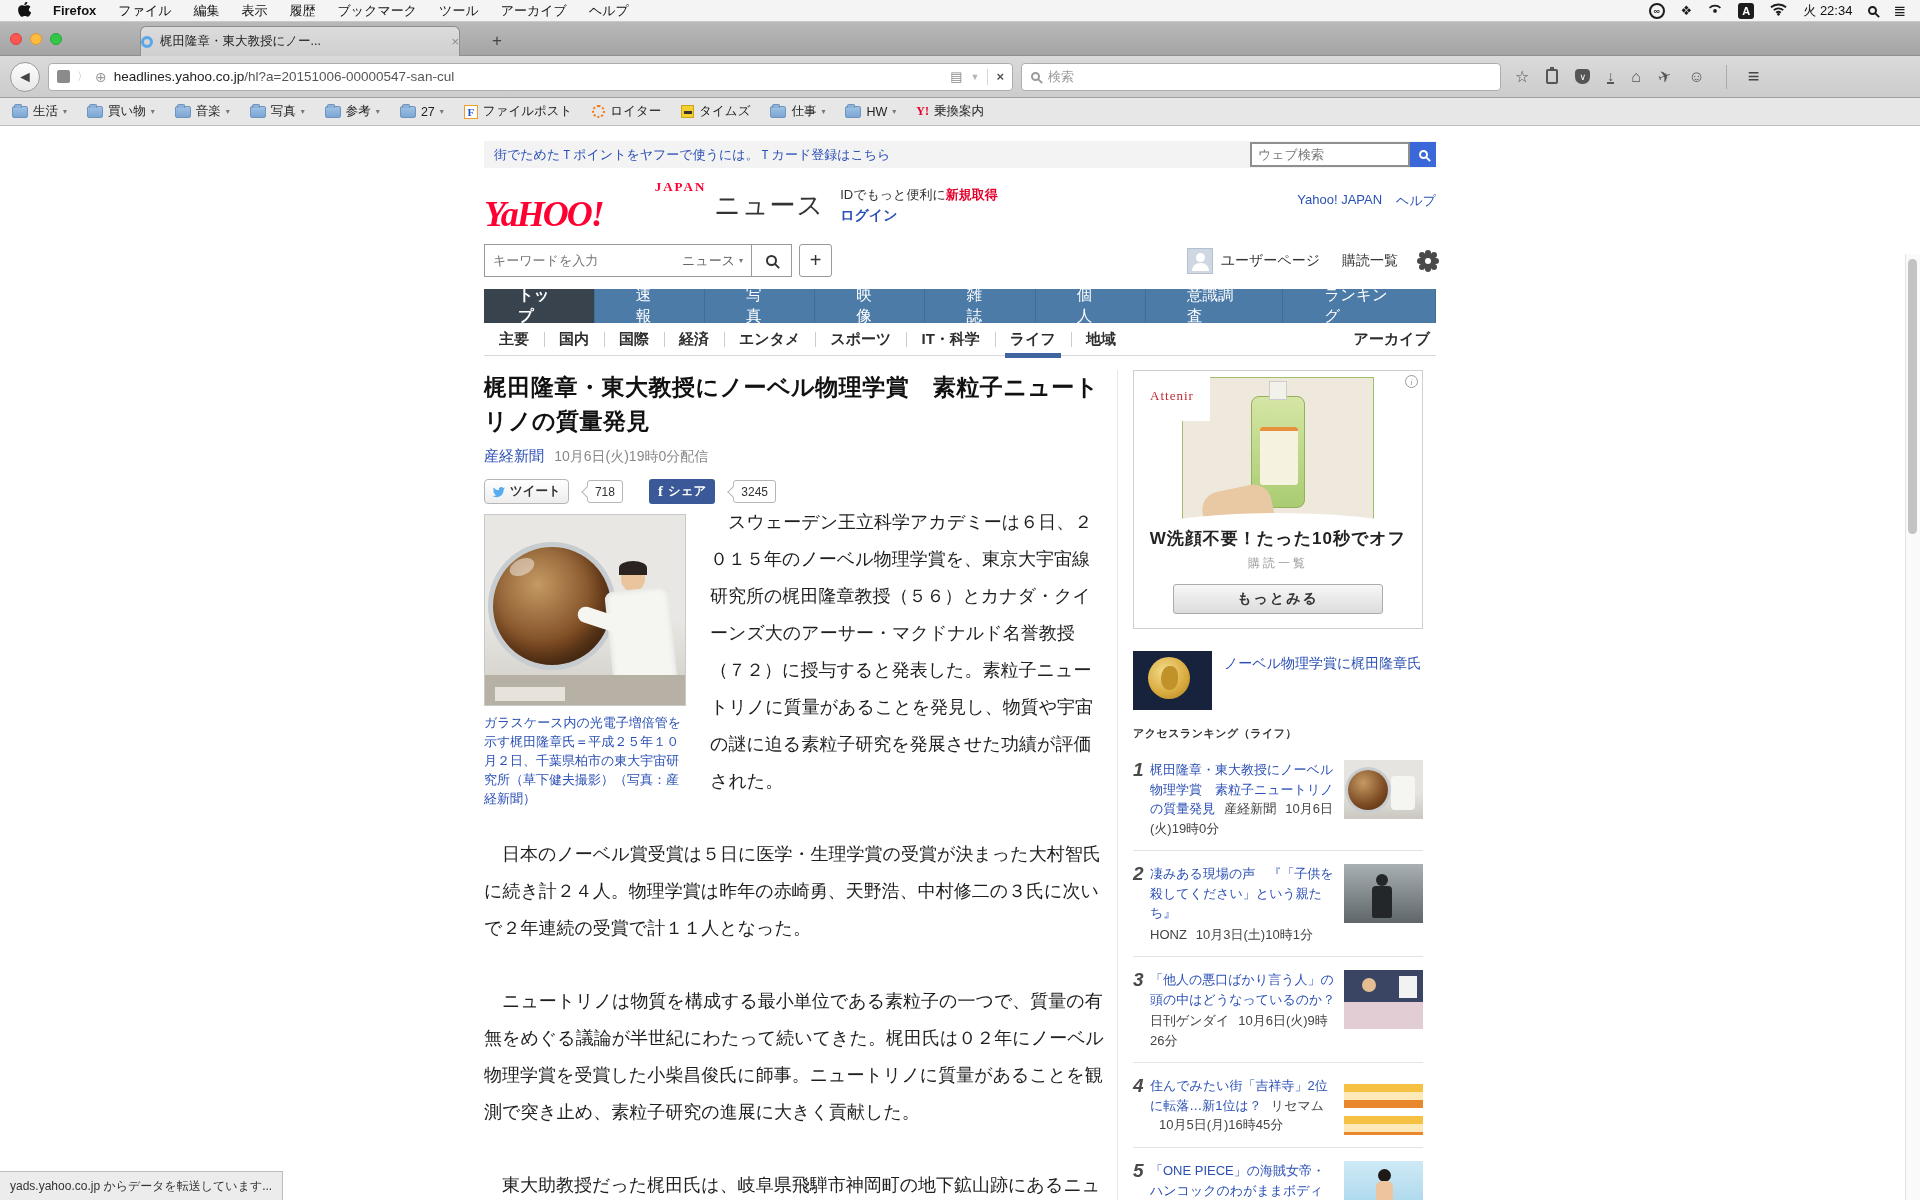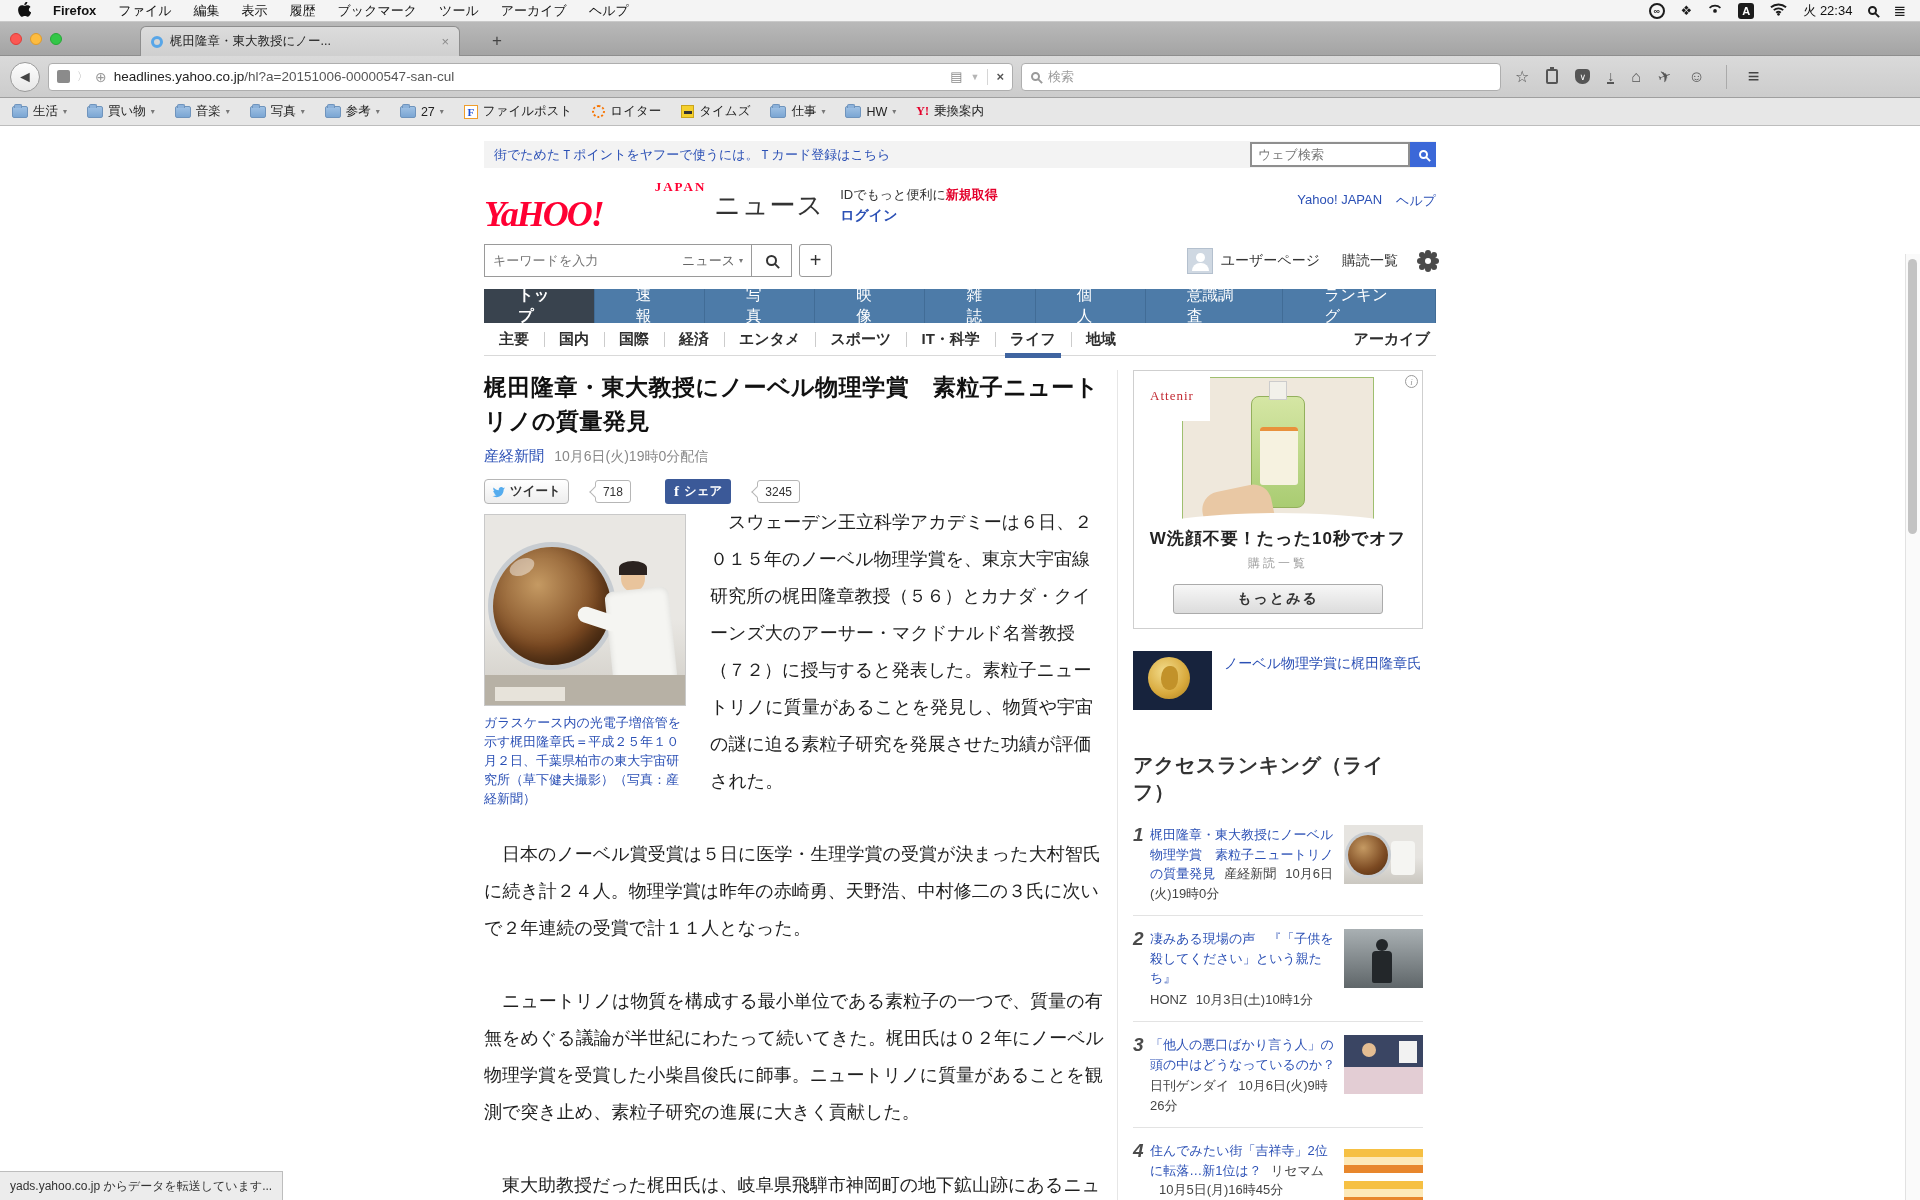--- a/index.html
+++ b/index.html
@@ -23,21 +23,21 @@
 
   
   .tabbar { position:absolute; top:22px; left:0; right:0; height:34px;
             background:linear-gradient(#b9b9b9,#a4a4a4); border-bottom:1px solid #8e8e8e; }
   .lights { position:absolute; left:10px; top:11px; display:flex; gap:8px; }
   .light { width:12px; height:12px; border-radius:50%; }
   .light.r { background:#fc5753; border:1px solid #df3e3a; }
   .light.y { background:#fdbc40; border:1px solid #de9b2d; }
   .light.g { background:#33c748; border:1px solid #27a838; }
   .tab { position:absolute; left:140px; top:4px; width:320px; height:30px; background:linear-gradient(#dcdcdc,#cfcfcf);
-         border:1px solid #8e8e8e; border-bottom:none; border-radius:6px 6px 0 0; display:flex; align-items:center; padding:0 10px; gap:7px; }
+         border:1px solid #8e8e8e; border-bottom:none; border-radius:6px 6px 0 0; display:flex; align-items:center; padding:0 0; gap:7px; }
   .favicon { width:12px; height:12px; border:3px solid #58a6e8; border-radius:50%; }
   .tab-title { font-size:12.5px; color:#222; white-space:nowrap; overflow:hidden; flex:1; }
   .tab-close { color:#8a8a8a; font-size:13px; }
   .newtab { position:absolute; left:492px; top:9px; font-size:17px; color:#444; }
 
   
   .toolbar { position:absolute; top:56px; left:0; right:0; height:42px; background:linear-gradient(#dadada,#cccccc);
              border-bottom:1px solid #9f9f9f; display:flex; align-items:center; padding:0 10px; gap:8px; }
   .backbtn { width:30px; height:30px; border-radius:50%; background:linear-gradient(#fdfdfd,#e7e7e7); border:1px solid #9b9b9b;
              display:flex; align-items:center; justify-content:center; font-size:16px; color:#444; }
@@ -129,21 +129,21 @@
   .archive { margin-left:auto; color:#2e2e2e; font-weight:bold; padding-right:6px; }
 
   .main { display:flex; margin-top:14px; }
   .article { width:634px; padding-right:12px; border-right:1px solid #e6e6e6; }
   .sidebar { width:290px; margin-left:15px; }
 
   .a-title { font-size:23px; font-weight:bold; color:#111; line-height:34px; letter-spacing:0.5px; }
   .a-meta { margin-top:9px; font-size:15px; }
   .a-meta .src { color:#2b50b5; }
   .a-meta .dt { color:#888; margin-left:6px; font-size:14px; }
-  .sharebar { display:flex; align-items:center; gap:20px; margin-top:13px; }
+  .sharebar { display:flex; align-items:center; gap:12px; margin-top:13px; }
   .twbtn { display:flex; align-items:center; gap:4px; height:25px; padding:0 7px; border:1px solid #b6b6b6; border-radius:4px;
            background:linear-gradient(#fff,#ededed); font-size:12.5px; font-weight:bold; color:#333; }
   .cnt { position:relative; height:23px; border:1px solid #b6b6b6; border-radius:3px; background:#fff; color:#333;
          font-size:12px; display:flex; align-items:center; padding:0 7px; margin-left:6px; }
   .cnt::before { content:""; position:absolute; left:-5px; top:7px; width:7px; height:7px; background:#fff;
                  border-left:1px solid #b6b6b6; border-bottom:1px solid #b6b6b6; transform:rotate(45deg); }
   .fbbtn { display:flex; align-items:center; gap:5px; height:25px; padding:0 9px; border-radius:3px; background:#3b5998;
            color:#fff; font-size:12.5px; font-weight:bold; margin-left:14px; }
   .fbf { font-family:"Liberation Serif",serif; font-size:15px; font-weight:bold; }
 
@@ -187,21 +187,21 @@
              font-size:14px; font-weight:bold; color:#333; letter-spacing:2px; }
 
   .related { display:flex; margin-top:22px; gap:12px; }
   .medal { width:72px; height:54px; background:#17233d; position:relative; flex:none; }
   .medal::before { content:""; position:absolute; left:15px; top:6px; width:42px; height:42px; border-radius:50%;
                    background:radial-gradient(circle at 40% 35%, #f3dd8d, #d8a93c 60%, #a87c1e); }
   .medal::after { content:""; position:absolute; left:28px; top:15px; width:17px; height:24px; border-radius:50% 40% 45% 45%;
                   background:#c2922a; }
   .related a { color:#2b50b5; font-size:14px; line-height:20px; margin-top:2px; }
 
-  .rk-head { margin-top:42px; font-size:20px; font-weight:bold; color:#333; letter-spacing:0.5px; }
+  .rk-head { margin-top:16px; font-size:11px; font-weight:bold; color:#333; letter-spacing:0.5px; }
   .rk-item { display:flex; padding:13px 0 12px 0; border-bottom:1px solid #e3e3e3; }
   .rk-item.first { margin-top:6px; }
   .rk-num { width:17px; flex:none; font-size:19px; font-weight:bold; font-style:italic; color:#4a4a4a; line-height:19px; }
   .rk-body { flex:1; font-size:13px; line-height:19.5px; }
   .rk-body a { color:#2b50b5; }
   .rk-meta { color:#444; }
   .rk-meta.block { display:block; margin-top:2px; }
   .rk-meta.inline { margin-left:9px; }
   .rk-meta .d { margin-left:9px; }
   .rk-thumb { width:79px; height:59px; flex:none; margin-left:8px; position:relative; overflow:hidden; }

